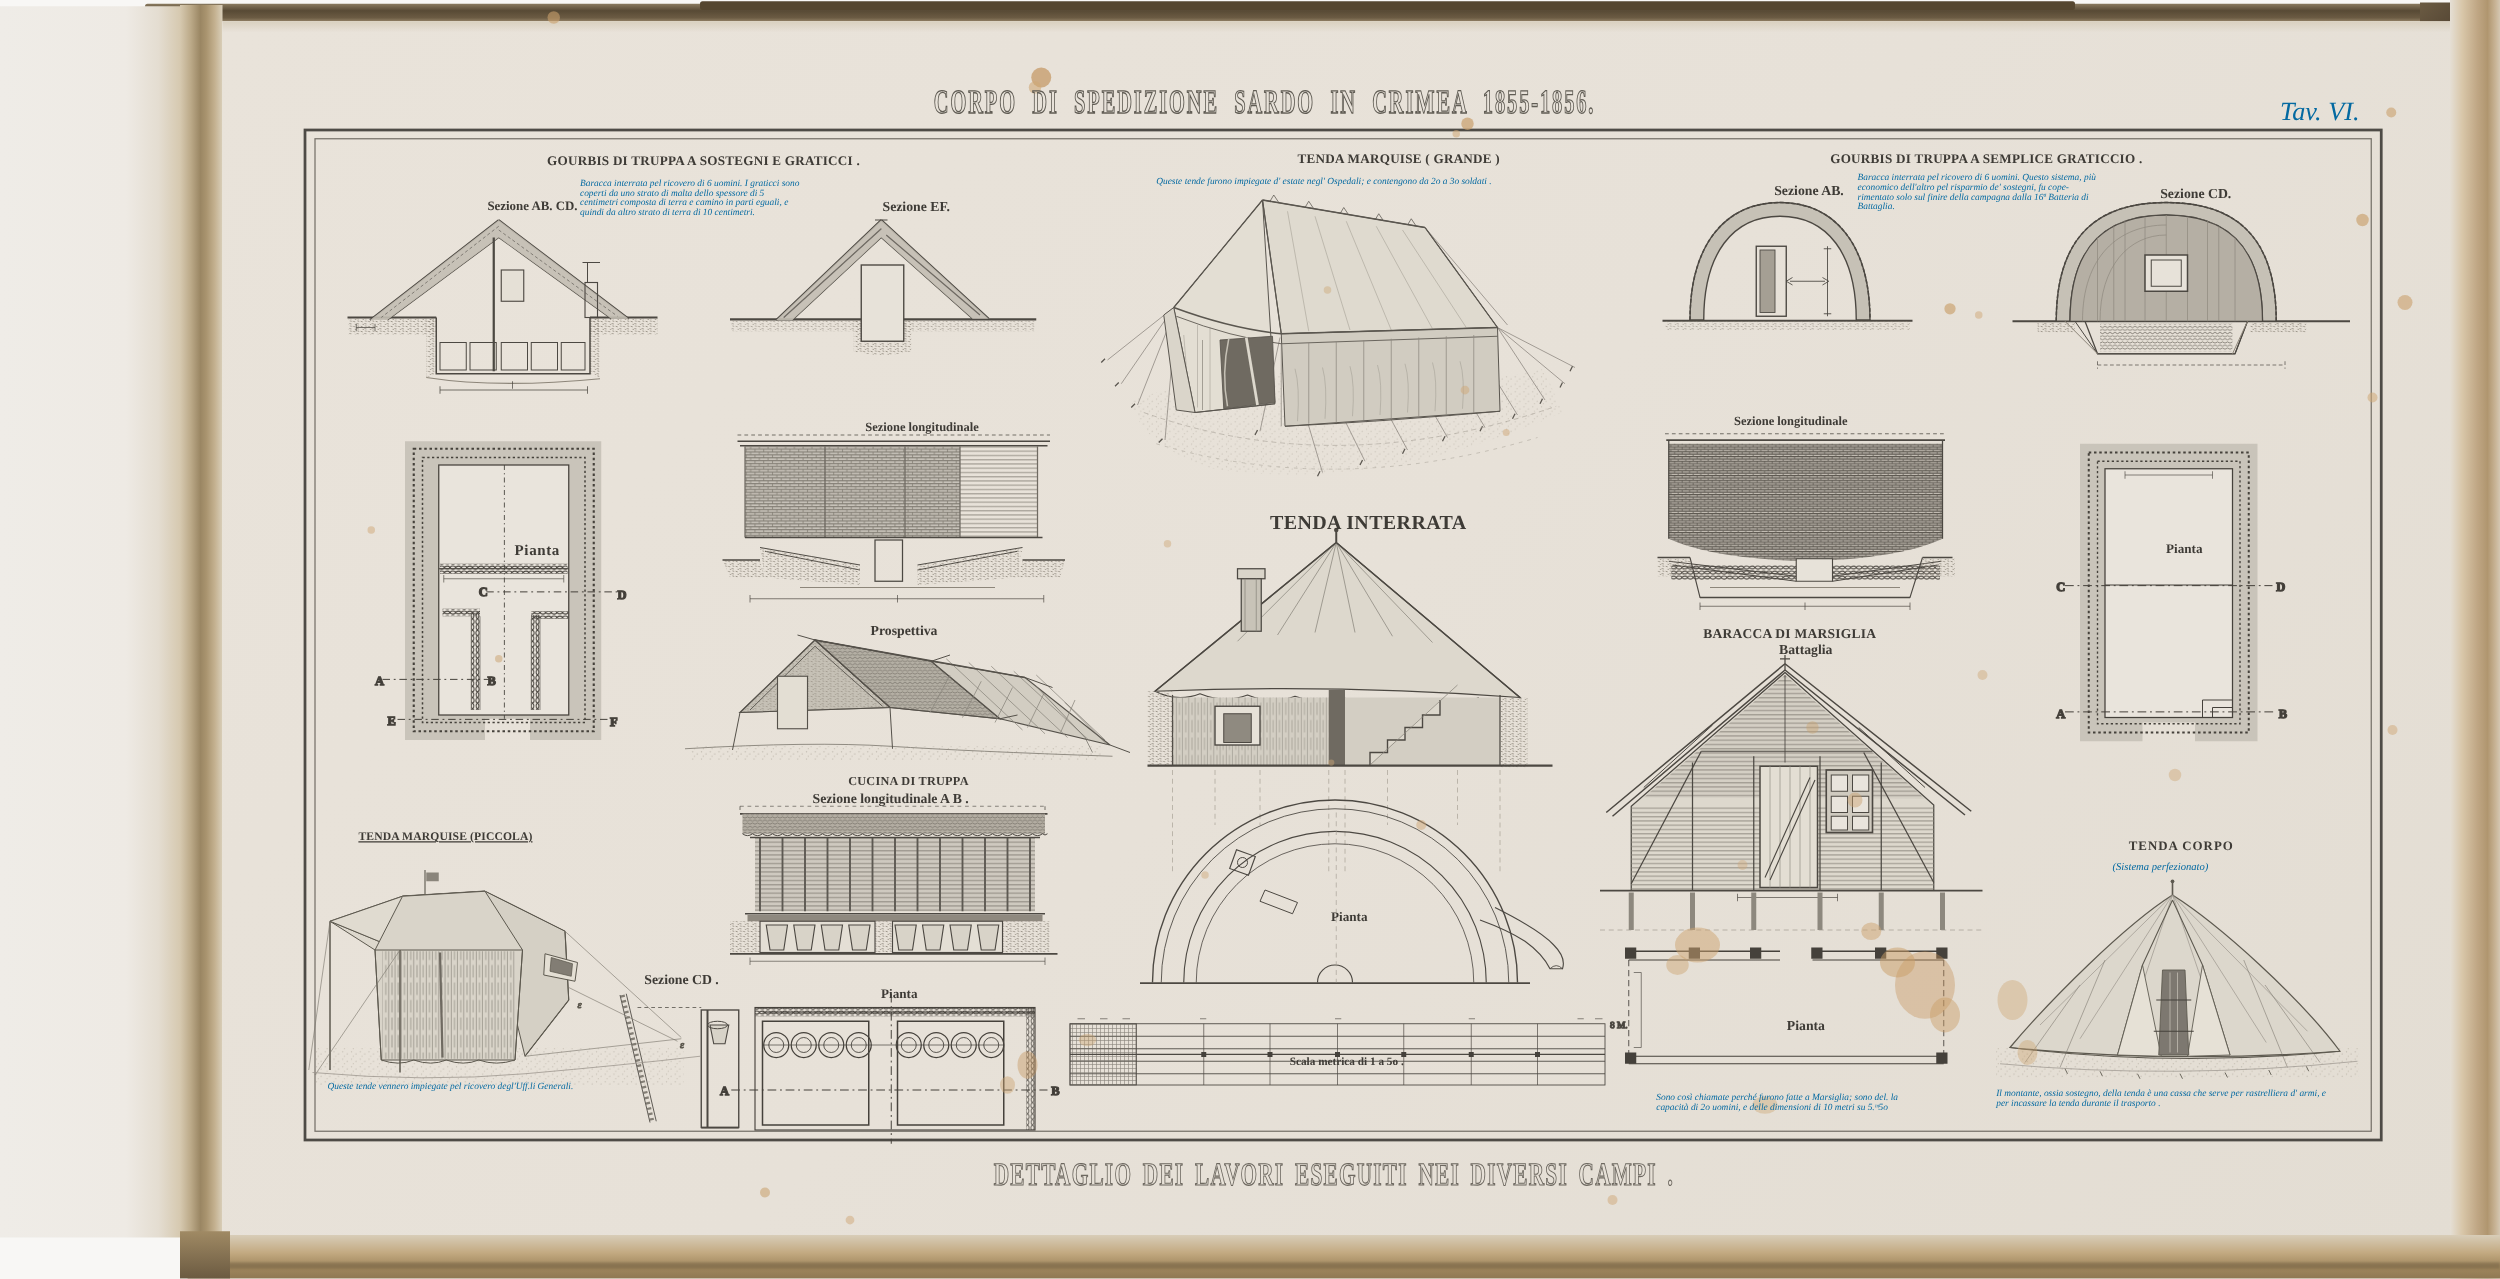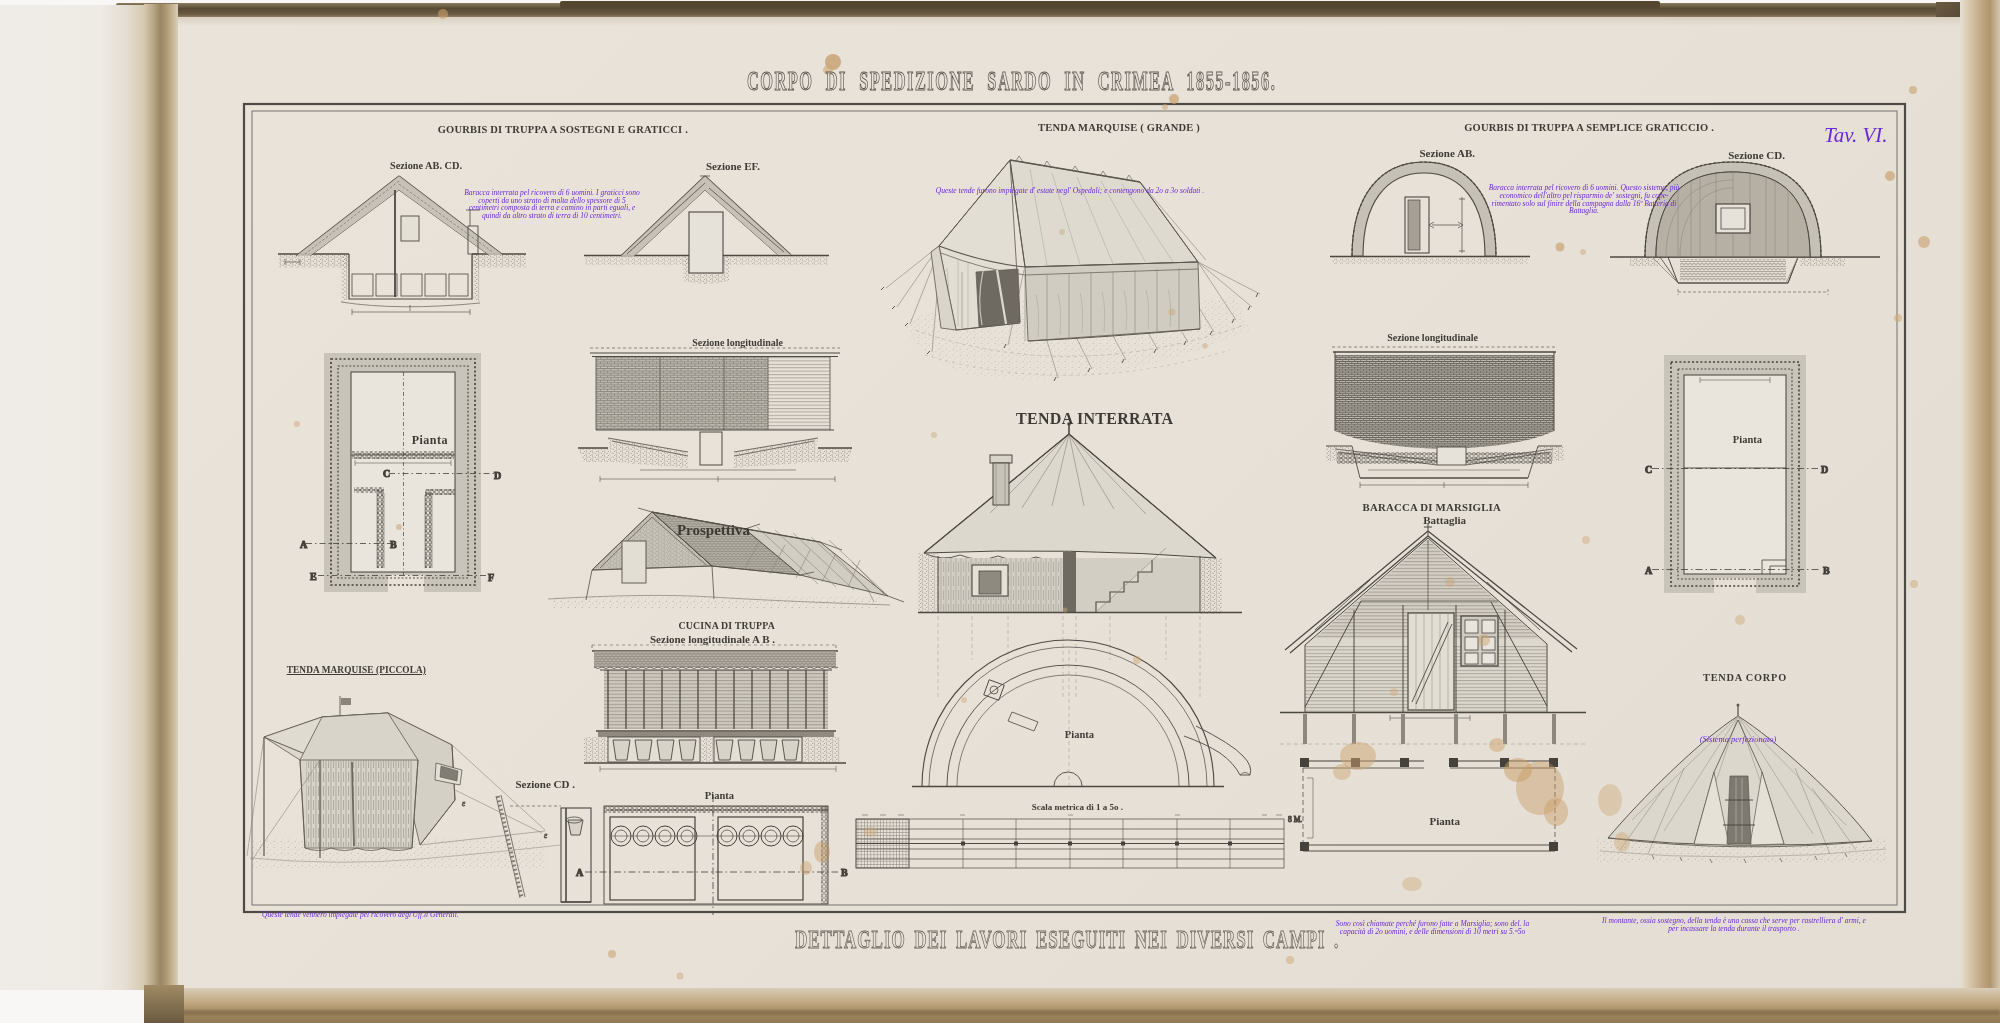--- a/index.html
+++ b/index.html
@@ -1,19 +1,19 @@
 <!DOCTYPE html>
 <html><head>
 <meta charset="utf-8">
 <style>
   html,body{margin:0;padding:0;background:#f8f7f5;}
   #stage{position:relative;width:2000px;height:1023px;overflow:hidden;background:#f8f7f5;font-family:"Liberation Serif",serif;}
   .abs{position:absolute;}
   .lbl{position:absolute;color:#3e3b36;font-weight:bold;white-space:nowrap;text-align:right;}
-  .ital{position:absolute;color:#6d28d9;font-style:italic;white-space:nowrap;text-align:center;margin-top:46px;}
+  .ital{position:absolute;color:#0369a1;font-style:italic;white-space:nowrap;}
 </style>
 </head>
 <body>
 <div id="stage">
 
   <div class="abs" style="left:116px;top:3px;width:1850px;height:14px;background:linear-gradient(180deg,#8a7a5f 0%,#584a35 40%,#6b5b43 80%,#8f7e63 100%);border-radius:2px;"></div>
   <div class="abs" style="left:560px;top:1px;width:1100px;height:7px;background:#55462f;border-radius:2px;"></div>
   <div class="abs" style="left:1936px;top:2px;width:64px;height:34px;background:linear-gradient(135deg,#6b5b43,#4f4130 60%,#7a6749);border-radius:0 8px 0 0;"></div>
   <div class="abs" style="left:260px;top:16.5px;width:1600px;height:2px;background:#c9bd92;opacity:.4;"></div>
 
@@ -541,42 +541,42 @@
   <div class="lbl" style="left:660px;top:160px;width:100px;font-size:11px;">Sezione EF.</div>
   <div class="lbl" style="left:1385px;top:147px;width:90px;font-size:11px;">Sezione AB.</div>
   <div class="lbl" style="left:1695px;top:149px;width:90px;font-size:11px;">Sezione CD.</div>
 
   <div class="lbl" style="left:608px;top:337px;width:175px;font-size:10px;">Sezione longitudinale</div>
   <div class="lbl" style="left:1368px;top:332px;width:110px;font-size:10px;">Sezione longitudinale</div>
 
   <div class="lbl" style="left:358px;top:433px;width:90px;font-size:12px;letter-spacing:.5px;">Pianta</div>
   <div class="lbl" style="left:1702px;top:434px;width:60px;font-size:10.5px;">Pianta</div>
 
-  <div class="lbl" style="left:650px;top:522px;width:100px;font-size:15px;">Prospettiva</div>
+  <div class="lbl" style="left:650px;top:499px;width:100px;font-size:11px;">Prospettiva</div>
 
   <div class="lbl" style="left:1016px;top:410px;width:110px;font-size:16px;letter-spacing:0.3px;">TENDA INTERRATA</div>
 
   <div class="lbl" style="left:1353px;top:501px;width:148px;font-size:10.8px;letter-spacing:0.2px;">BARACCA DI MARSIGLIA</div>
   <div class="lbl" style="left:1390px;top:514px;width:76px;font-size:11px;">Battaglia</div>
 
   <div class="lbl" style="left:630px;top:620px;width:145px;font-size:9.8px;letter-spacing:0.2px;">CUCINA DI TRUPPA</div>
   <div class="lbl" style="left:630px;top:633px;width:145px;font-size:11px;">Sezione longitudinale A B .</div>
 
   <div class="lbl" style="left:286px;top:665px;width:140px;font-size:9.3px;letter-spacing:0.1px;text-decoration:underline;">TENDA MARQUISE (PICCOLA)</div>
 
   <div class="lbl" style="left:495px;top:778px;width:80px;font-size:11px;">Sezione CD .</div>
   <div class="lbl" style="left:686px;top:790px;width:48px;font-size:10.5px;">Pianta</div>
 
   <div class="lbl" style="left:1400px;top:815px;width:60px;font-size:11px;">Pianta</div>
   <div class="lbl" style="left:1042px;top:729px;width:52px;font-size:10.5px;">Pianta</div>
 
   <div class="lbl" style="left:1687px;top:672px;width:100px;font-size:10.3px;letter-spacing:0.8px;">TENDA CORPO</div>
   <div class="ital" style="left:1690px;top:688px;width:96px;font-size:8.5px;">(Sistema perfezionato)</div>
 
-  <div class="lbl" style="left:1010px;top:802px;width:113px;font-size:9px;">Scala metrica di 1 a 5o .</div>
+  <div class="lbl" style="left:1010px;top:844px;width:113px;font-size:9px;">Scala metrica di 1 a 5o .</div>
 
   <div class="ital" style="left:262px;top:864px;width:195px;font-size:7.5px;">Queste tende vennero impiegate pel ricovero degl'Uff.li Generali.</div>
   <div class="ital" style="left:1325px;top:874px;width:215px;font-size:7.5px;line-height:8.2px;white-space:normal;">Sono così chiamate perché furono fatte a Marsiglia; sono del. la capacità di 2o uomini, e delle dimensioni di 10 metri su 5.ᵐ5o</div>
   <div class="ital" style="left:1597px;top:871px;width:274px;font-size:7.5px;line-height:8.2px;white-space:normal;">Il montante, ossia sostegno, della tenda è una cassa che serve per rastrelliera d' armi, e per incassare la tenda durante il trasporto .</div>
 
   <div class="abs" style="left:795px;top:925px;transform:scaleX(0.655);transform-origin:left top;white-space:nowrap;font-size:26px;font-weight:bold;letter-spacing:1.5px;word-spacing:5px;color:rgba(233,228,220,.2);-webkit-text-stroke:0.95px #6d6860;">DETTAGLIO DEI LAVORI ESEGUITI NEI DIVERSI CAMPI .</div>
 
 </div>
 
 </body></html>

